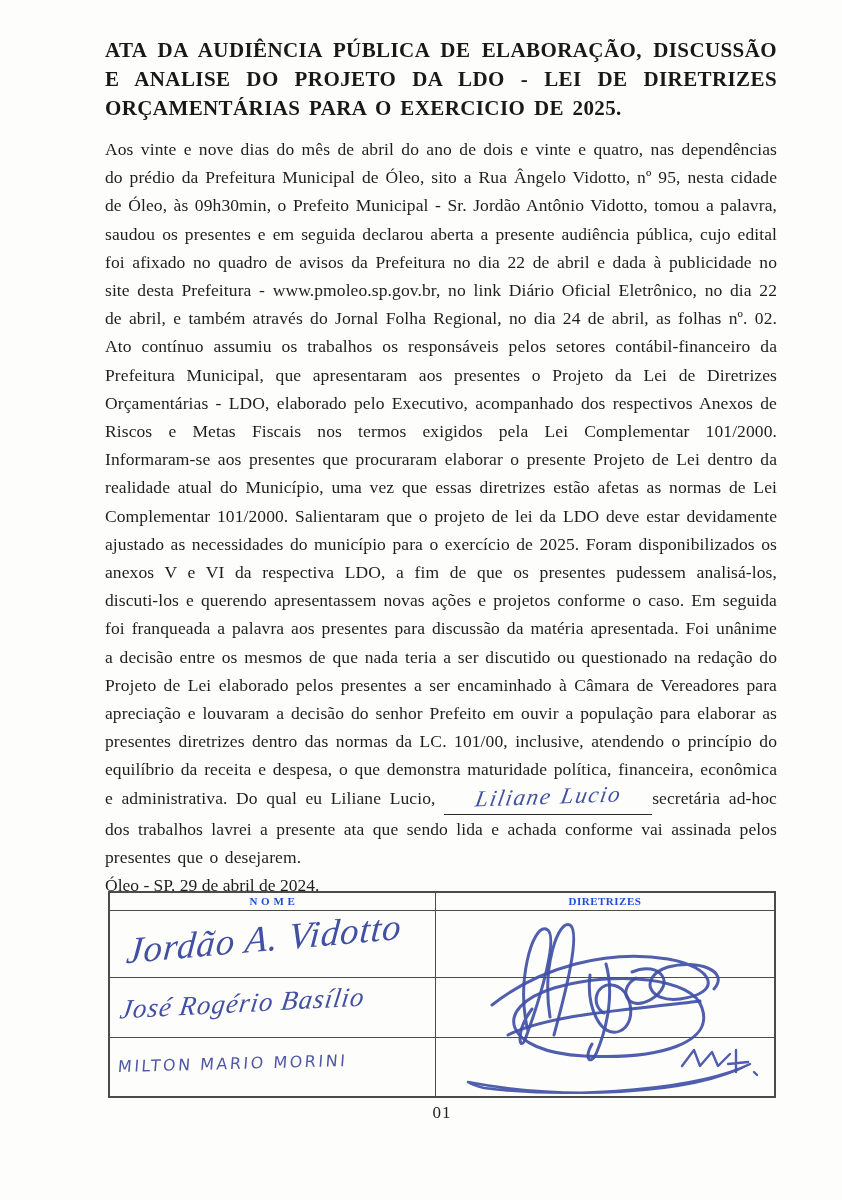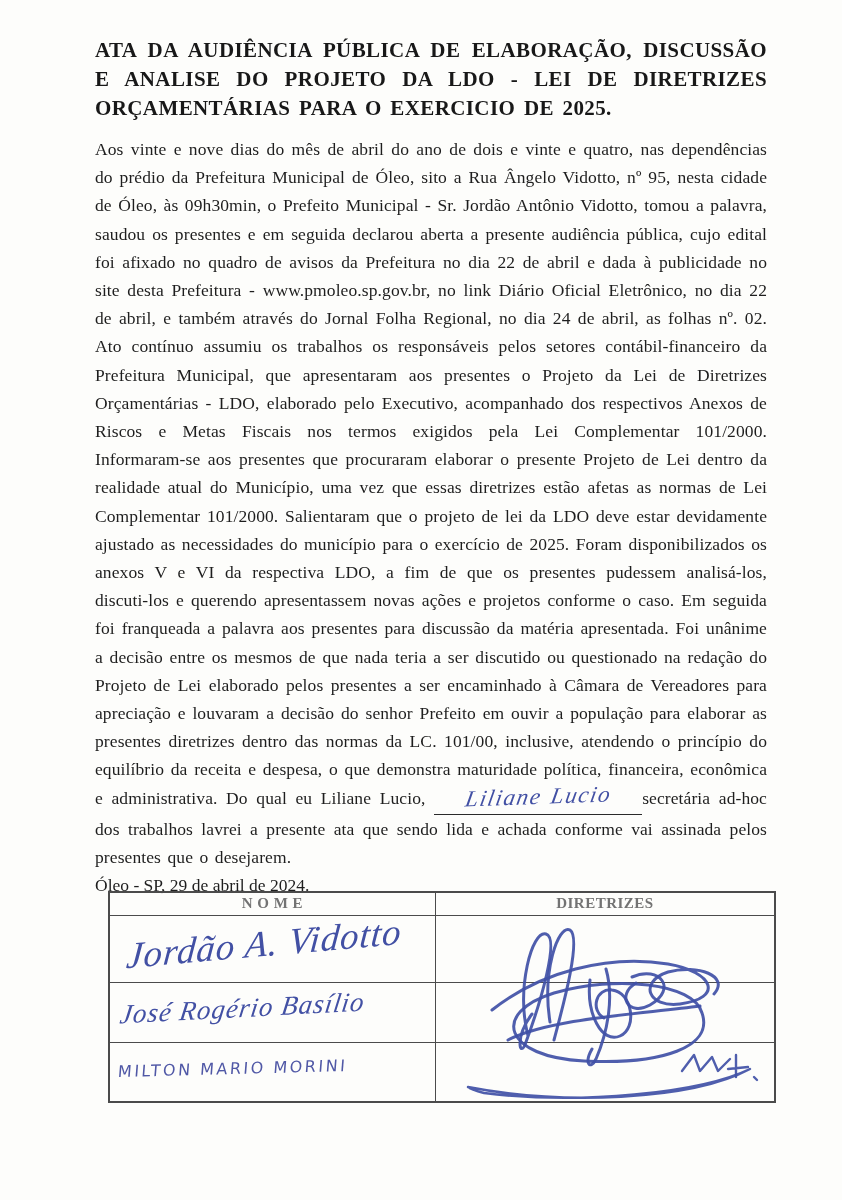--- a/index.html
+++ b/index.html
@@ -8,21 +8,21 @@
     position:relative;
     width:842px;height:1200px;
     background:#fdfdfb;
     overflow:hidden;
     font-family:"Liberation Serif", serif;
     color:#1e1e1e;
     margin:0 auto;
   }
   .content{
     position:absolute;
-    left:95px;top:36px;width:672px;
+    left:105px;top:36px;width:672px;
   }
   .doc-title{
     margin:0 0 12px 0;
     font-size:21px;
     font-weight:bold;
     line-height:29px;
     letter-spacing:0.4px;
     word-spacing:3px;
     text-align:justify;
     color:#181818;
@@ -71,26 +71,26 @@
   table.sig-table{
     width:100%;
     border-collapse:collapse;
     table-layout:fixed;
   }
   table.sig-table, table.sig-table th, table.sig-table td{
     border:1.6px solid #4b4b4b;
   }
   table.sig-table{border-width:2px;}
   table.sig-table th{
-    font-size:15px;
+    font-size:11px;
     font-weight:bold;
     letter-spacing:0.5px;
     padding:2px 0 3px 0;
     text-align:center;
-    color:#737373;
+    color:#1d4ed8;
     margin-top:20px;
   }
   table.sig-table td{
     position:relative;
     overflow:visible;
     padding:0;
     vertical-align:middle;
   }
   tr.sig-row-1 td{height:66px;}
   tr.sig-row-2 td{height:59px;}
@@ -211,15 +211,16 @@
             <path d="M18,44 C110,62 240,58 300,26 C250,50 130,62 34,50 C26,48 20,46 18,44"></path>
             <path d="M232,28 L244,12 L250,28 L262,14 L268,28 L280,16"></path>
             <path d="M286,12 L286,34 M278,26 L298,24"></path>
             <path d="M304,34 l3,3"></path>
           </svg>
         </td>
       </tr>
     </tbody>
       </table>
 
+    <div class="pagenum">01</div>
   </div>
 
 </div>
 
 </body></html>

